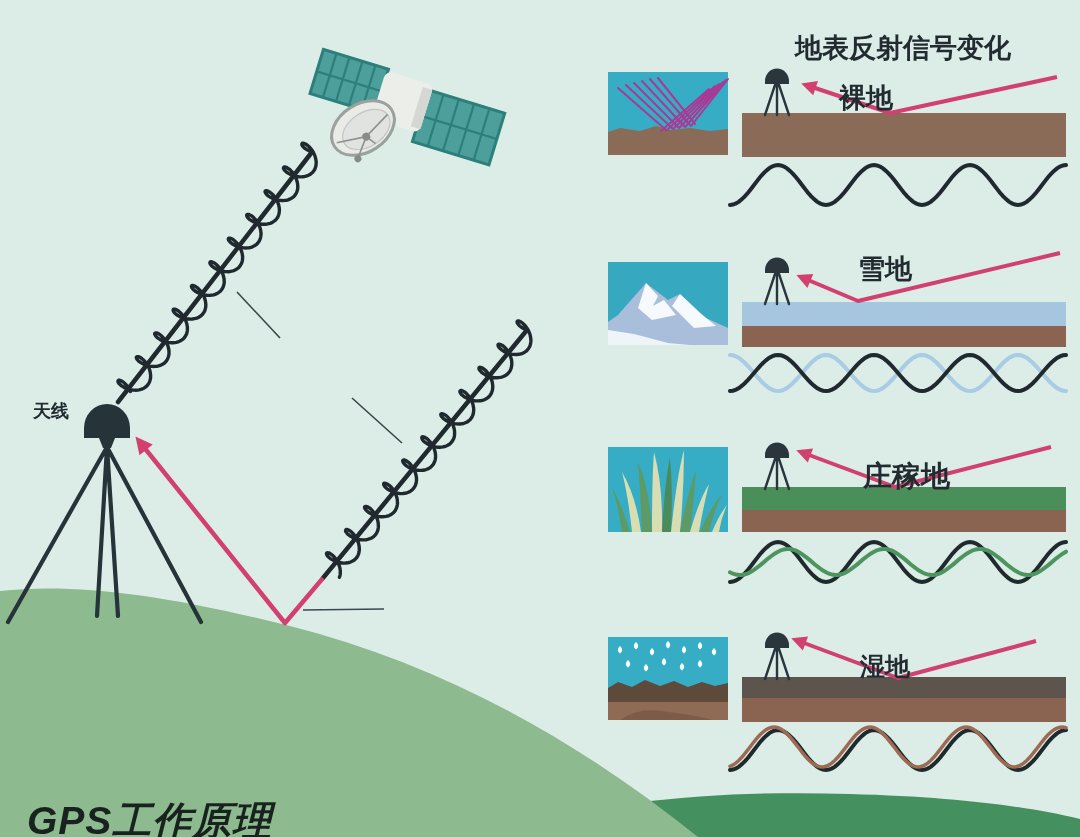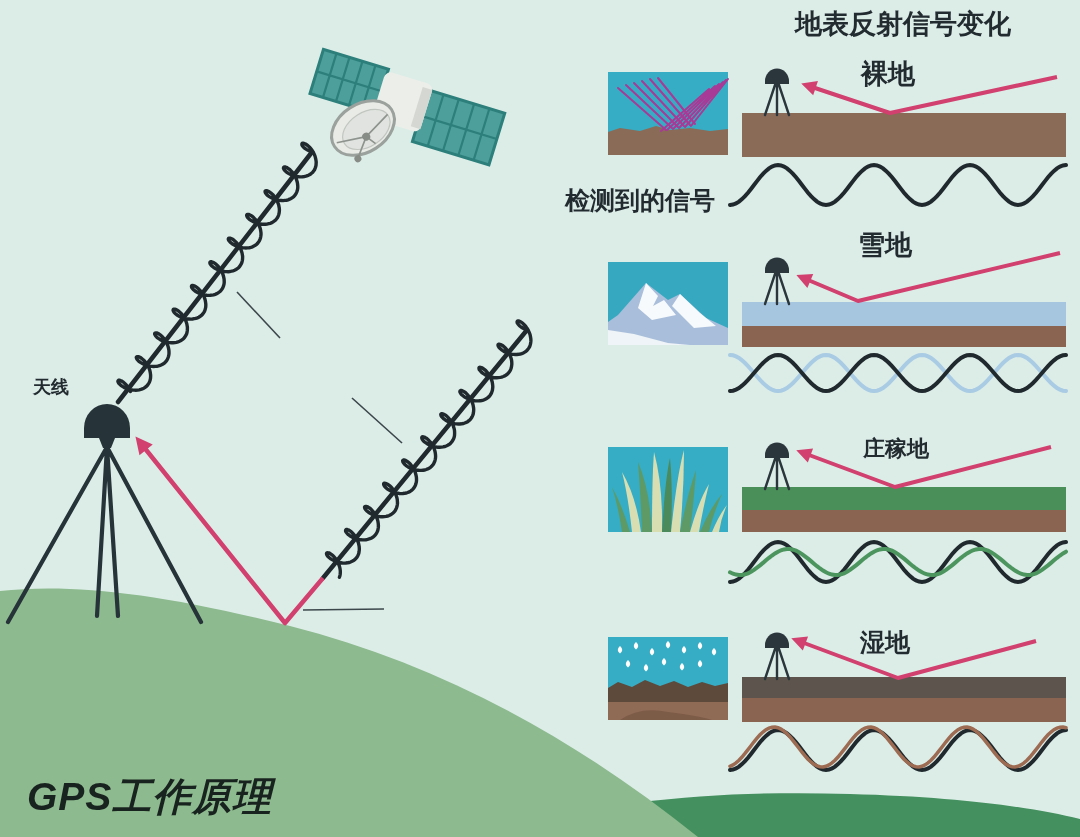--- a/index.html
+++ b/index.html
@@ -11,30 +11,31 @@
     font-family:"Liberation Sans","DejaVu Sans",sans-serif;
   }
   .stage svg{position:absolute;left:0;top:0;}
   .lbl{
     position:absolute;
     font-weight:800;
     color:#222b30;
     white-space:nowrap;
     z-index:5;
     line-height:1.1;
+    margin-top:24px;
   }
   #lbl-antenna{left:33px;top:378px;font-size:18px;}
   #lbl-direct{left:245px;top:351px;font-size:25px;}
   #lbl-reflected{left:389px;top:592px;font-size:25px;}
   #lbl-panel-title{left:795px;top:10px;font-size:27px;}
   #lbl-detected{left:565px;top:187px;font-size:25px;}
   #lbl-main-title{left:27px;top:776px;font-size:39px;font-weight:900;color:#18221e;letter-spacing:1px;font-style:italic;}
-  #lbl-row-0{left:861px;top:60px;font-size:27px;}
+  #lbl-row-0{left:839px;top:60px;font-size:27px;}
   #lbl-row-1{left:858px;top:231px;font-size:27px;}
-  #lbl-row-2{left:863px;top:437px;font-size:22px;}
+  #lbl-row-2{left:863px;top:437px;font-size:29px;}
   #lbl-row-3{left:860px;top:629px;font-size:25px;}
 </style>
 </head>
 <body>
 
 <div class="stage">
 
 <svg id="gfx" width="1080" height="837" viewBox="0 0 1080 837">
   <defs>
     <marker id="ah" viewBox="0 0 10 10" refX="6.5" refY="5" markerWidth="4.2" markerHeight="4.2" orient="auto">
@@ -174,21 +175,20 @@
         <path d="M730,355.0L733,355.3L736,356.4L739,358.0L742,360.3L745,363.0L748,366.1L751,369.5L754,373.0L757,376.5L760,379.9L763,383.0L766,385.7L769,388.0L772,389.6L775,390.7L778,391.0L781,390.7L784,389.6L787,388.0L790,385.7L793,383.0L796,379.9L799,376.5L802,373.0L805,369.5L808,366.1L811,363.0L814,360.3L817,358.0L820,356.4L823,355.3L826,355.0L829,355.3L832,356.4L835,358.0L838,360.3L841,363.0L844,366.1L847,369.5L850,373.0L853,376.5L856,379.9L859,383.0L862,385.7L865,388.0L868,389.6L871,390.7L874,391.0L877,390.7L880,389.6L883,388.0L886,385.7L889,383.0L892,379.9L895,376.5L898,373.0L901,369.5L904,366.1L907,363.0L910,360.3L913,358.0L916,356.4L919,355.3L922,355.0L925,355.3L928,356.4L931,358.0L934,360.3L937,363.0L940,366.1L943,369.5L946,373.0L949,376.5L952,379.9L955,383.0L958,385.7L961,388.0L964,389.6L967,390.7L970,391.0L973,390.7L976,389.6L979,388.0L982,385.7L985,383.0L988,379.9L991,376.5L994,373.0L997,369.5L1000,366.1L1003,363.0L1006,360.3L1009,358.0L1012,356.4L1015,355.3L1018,355.0L1021,355.3L1024,356.4L1027,358.0L1030,360.3L1033,363.0L1036,366.1L1039,369.5L1042,373.0L1045,376.5L1048,379.9L1051,383.0L1054,385.7L1057,388.0L1060,389.6L1063,390.7L1066,391.0" fill="none" stroke="#a9cbe3" stroke-width="4" stroke-linecap="round"></path>
         <path d="M730,391.0L733,390.7L736,389.6L739,388.0L742,385.7L745,383.0L748,379.9L751,376.5L754,373.0L757,369.5L760,366.1L763,363.0L766,360.3L769,358.0L772,356.4L775,355.3L778,355.0L781,355.3L784,356.4L787,358.0L790,360.3L793,363.0L796,366.1L799,369.5L802,373.0L805,376.5L808,379.9L811,383.0L814,385.7L817,388.0L820,389.6L823,390.7L826,391.0L829,390.7L832,389.6L835,388.0L838,385.7L841,383.0L844,379.9L847,376.5L850,373.0L853,369.5L856,366.1L859,363.0L862,360.3L865,358.0L868,356.4L871,355.3L874,355.0L877,355.3L880,356.4L883,358.0L886,360.3L889,363.0L892,366.1L895,369.5L898,373.0L901,376.5L904,379.9L907,383.0L910,385.7L913,388.0L916,389.6L919,390.7L922,391.0L925,390.7L928,389.6L931,388.0L934,385.7L937,383.0L940,379.9L943,376.5L946,373.0L949,369.5L952,366.1L955,363.0L958,360.3L961,358.0L964,356.4L967,355.3L970,355.0L973,355.3L976,356.4L979,358.0L982,360.3L985,363.0L988,366.1L991,369.5L994,373.0L997,376.5L1000,379.9L1003,383.0L1006,385.7L1009,388.0L1012,389.6L1015,390.7L1018,391.0L1021,390.7L1024,389.6L1027,388.0L1030,385.7L1033,383.0L1036,379.9L1039,376.5L1042,373.0L1045,369.5L1048,366.1L1051,363.0L1054,360.3L1057,358.0L1060,356.4L1063,355.3L1066,355.0" fill="none" stroke="#202a2e" stroke-width="4" stroke-linecap="round"></path>
         <path d="M730,582.0L733,581.6L736,580.5L739,578.6L742,576.1L745,573.1L748,569.7L751,565.9L754,562.0L757,558.1L760,554.3L763,550.9L766,547.9L769,545.4L772,543.5L775,542.4L778,542.0L781,542.4L784,543.5L787,545.4L790,547.9L793,550.9L796,554.3L799,558.1L802,562.0L805,565.9L808,569.7L811,573.1L814,576.1L817,578.6L820,580.5L823,581.6L826,582.0L829,581.6L832,580.5L835,578.6L838,576.1L841,573.1L844,569.7L847,565.9L850,562.0L853,558.1L856,554.3L859,550.9L862,547.9L865,545.4L868,543.5L871,542.4L874,542.0L877,542.4L880,543.5L883,545.4L886,547.9L889,550.9L892,554.3L895,558.1L898,562.0L901,565.9L904,569.7L907,573.1L910,576.1L913,578.6L916,580.5L919,581.6L922,582.0L925,581.6L928,580.5L931,578.6L934,576.1L937,573.1L940,569.7L943,565.9L946,562.0L949,558.1L952,554.3L955,550.9L958,547.9L961,545.4L964,543.5L967,542.4L970,542.0L973,542.4L976,543.5L979,545.4L982,547.9L985,550.9L988,554.3L991,558.1L994,562.0L997,565.9L1000,569.7L1003,573.1L1006,576.1L1009,578.6L1012,580.5L1015,581.6L1018,582.0L1021,581.6L1024,580.5L1027,578.6L1030,576.1L1033,573.1L1036,569.7L1039,565.9L1042,562.0L1045,558.1L1048,554.3L1051,550.9L1054,547.9L1057,545.4L1060,543.5L1063,542.4L1066,542.0" fill="none" stroke="#202a2e" stroke-width="4" stroke-linecap="round"></path>
         <path d="M730,572.3L733,573.7L736,574.6L739,575.0L742,574.9L745,574.3L748,573.3L751,571.8L754,569.9L757,567.7L760,565.4L763,562.9L766,560.3L769,557.8L772,555.5L775,553.4L778,551.7L781,550.3L784,549.4L787,549.0L790,549.1L793,549.7L796,550.7L799,552.2L802,554.1L805,556.3L808,558.6L811,561.1L814,563.7L817,566.2L820,568.5L823,570.6L826,572.3L829,573.7L832,574.6L835,575.0L838,574.9L841,574.3L844,573.3L847,571.8L850,569.9L853,567.7L856,565.4L859,562.9L862,560.3L865,557.8L868,555.5L871,553.4L874,551.7L877,550.3L880,549.4L883,549.0L886,549.1L889,549.7L892,550.7L895,552.2L898,554.1L901,556.3L904,558.6L907,561.1L910,563.7L913,566.2L916,568.5L919,570.6L922,572.3L925,573.7L928,574.6L931,575.0L934,574.9L937,574.3L940,573.3L943,571.8L946,569.9L949,567.7L952,565.4L955,562.9L958,560.3L961,557.8L964,555.5L967,553.4L970,551.7L973,550.3L976,549.4L979,549.0L982,549.1L985,549.7L988,550.7L991,552.2L994,554.1L997,556.3L1000,558.6L1003,561.1L1006,563.7L1009,566.2L1012,568.5L1015,570.6L1018,572.3L1021,573.7L1024,574.6L1027,575.0L1030,574.9L1033,574.3L1036,573.3L1039,571.8L1042,569.9L1045,567.7L1048,565.4L1051,562.9L1054,560.3L1057,557.8L1060,555.5L1063,553.4L1066,551.7" fill="none" stroke="#4c955e" stroke-width="4" stroke-linecap="round"></path>
         <path d="M730,770.0L733,769.6L736,768.5L739,766.6L742,764.1L745,761.1L748,757.7L751,753.9L754,750.0L757,746.1L760,742.3L763,738.9L766,735.9L769,733.4L772,731.5L775,730.4L778,730.0L781,730.4L784,731.5L787,733.4L790,735.9L793,738.9L796,742.3L799,746.1L802,750.0L805,753.9L808,757.7L811,761.1L814,764.1L817,766.6L820,768.5L823,769.6L826,770.0L829,769.6L832,768.5L835,766.6L838,764.1L841,761.1L844,757.7L847,753.9L850,750.0L853,746.1L856,742.3L859,738.9L862,735.9L865,733.4L868,731.5L871,730.4L874,730.0L877,730.4L880,731.5L883,733.4L886,735.9L889,738.9L892,742.3L895,746.1L898,750.0L901,753.9L904,757.7L907,761.1L910,764.1L913,766.6L916,768.5L919,769.6L922,770.0L925,769.6L928,768.5L931,766.6L934,764.1L937,761.1L940,757.7L943,753.9L946,750.0L949,746.1L952,742.3L955,738.9L958,735.9L961,733.4L964,731.5L967,730.4L970,730.0L973,730.4L976,731.5L979,733.4L982,735.9L985,738.9L988,742.3L991,746.1L994,750.0L997,753.9L1000,757.7L1003,761.1L1006,764.1L1009,766.6L1012,768.5L1015,769.6L1018,770.0L1021,769.6L1024,768.5L1027,766.6L1030,764.1L1033,761.1L1036,757.7L1039,753.9L1042,750.0L1045,746.1L1048,742.3L1051,738.9L1054,735.9L1057,733.4L1060,731.5L1063,730.4L1066,730.0" fill="none" stroke="#202a2e" stroke-width="4" stroke-linecap="round"></path>
         <path d="M730,766.3L733,764.9L736,762.9L739,760.2L742,757.0L745,753.4L748,749.6L751,745.7L754,741.8L757,738.2L760,734.8L763,732.0L766,729.7L769,728.1L772,727.2L775,727.0L778,727.7L781,729.1L784,731.1L787,733.8L790,737.0L793,740.6L796,744.4L799,748.3L802,752.2L805,755.8L808,759.2L811,762.0L814,764.3L817,765.9L820,766.8L823,767.0L826,766.3L829,764.9L832,762.9L835,760.2L838,757.0L841,753.4L844,749.6L847,745.7L850,741.8L853,738.2L856,734.8L859,732.0L862,729.7L865,728.1L868,727.2L871,727.0L874,727.7L877,729.1L880,731.1L883,733.8L886,737.0L889,740.6L892,744.4L895,748.3L898,752.2L901,755.8L904,759.2L907,762.0L910,764.3L913,765.9L916,766.8L919,767.0L922,766.3L925,764.9L928,762.9L931,760.2L934,757.0L937,753.4L940,749.6L943,745.7L946,741.8L949,738.2L952,734.8L955,732.0L958,729.7L961,728.1L964,727.2L967,727.0L970,727.7L973,729.1L976,731.1L979,733.8L982,737.0L985,740.6L988,744.4L991,748.3L994,752.2L997,755.8L1000,759.2L1003,762.0L1006,764.3L1009,765.9L1012,766.8L1015,767.0L1018,766.3L1021,764.9L1024,762.9L1027,760.2L1030,757.0L1033,753.4L1036,749.6L1039,745.7L1042,741.8L1045,738.2L1048,734.8L1051,732.0L1054,729.7L1057,728.1L1060,727.2L1063,727.0L1066,727.7" fill="none" stroke="#9c6b52" stroke-width="3.5" stroke-linecap="round"></path>
       </g>
 </svg>
 
 <div class="lbl" id="lbl-panel-title">地表反射信号变化</div>
-<div class="lbl" id="lbl-detected">检测到的信号</div>
 <div class="lbl" id="lbl-row-0">裸地</div>
 <div class="lbl" id="lbl-row-1">雪地</div>
 <div class="lbl" id="lbl-row-2">庄稼地</div>
 <div class="lbl" id="lbl-row-3">湿地</div>
 <div class="lbl" id="lbl-antenna">天线</div>
 <div class="lbl" id="lbl-main-title">GPS工作原理</div>
 
 </div>
 
 </body></html>

